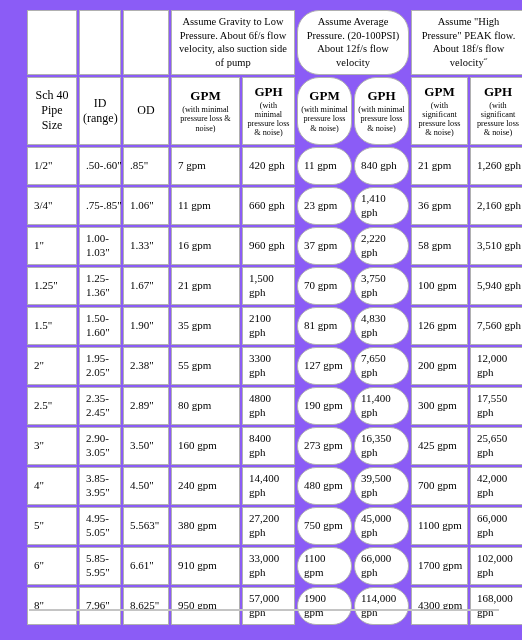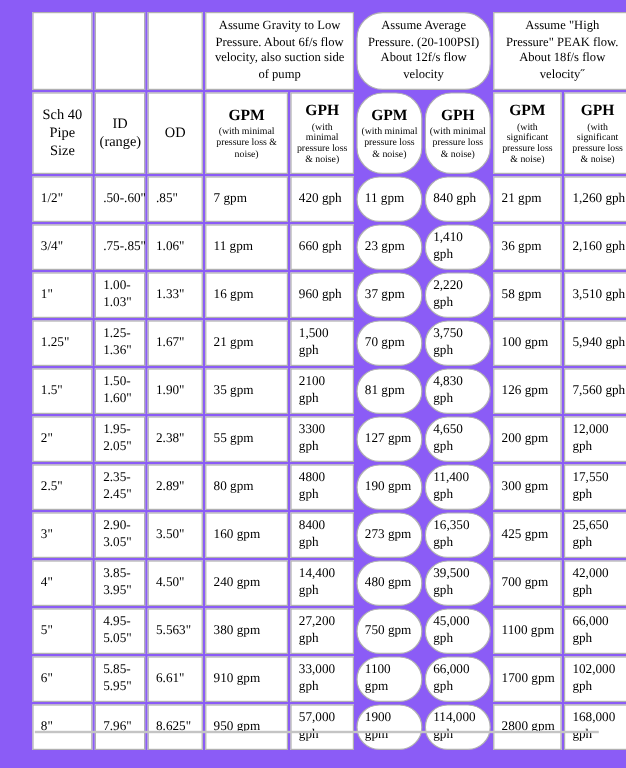--- a/index.html
+++ b/index.html
@@ -223,21 +223,21 @@
             <td class="red">126 gpm</td>
             <td class="red">7,560 gph</td>
           </tr>
           <tr class="data-row">
             <td class="plain">2"</td>
             <td class="plain">1.95-2.05"</td>
             <td class="plain">2.38"</td>
             <td class="green">55 gpm</td>
             <td class="green">3300 gph</td>
             <td class="yellow">127 gpm</td>
-            <td class="yellow">4,650 gph</td>
+            <td class="yellow">7,650 gph</td>
             <td class="red">200 gpm</td>
             <td class="red">12,000 gph</td>
           </tr>
           <tr class="data-row">
             <td class="plain">2.5"</td>
             <td class="plain">2.35-2.45"</td>
             <td class="plain">2.89"</td>
             <td class="green">80 gpm</td>
             <td class="green">4800 gph</td>
             <td class="yellow">190 gpm</td>
@@ -290,21 +290,21 @@
             <td class="red">102,000 gph</td>
           </tr>
           <tr class="data-row">
             <td class="plain">8"</td>
             <td class="plain">7.96"</td>
             <td class="plain">8.625"</td>
             <td class="green">950 gpm</td>
             <td class="green">57,000 gph</td>
             <td class="yellow">1900 gpm</td>
             <td class="yellow">114,000 gph</td>
-            <td class="red">2800 gpm</td>
+            <td class="red">4300 gpm</td>
             <td class="red">168,000 gph</td>
           </tr>
         </tbody>
     </table>
   </div>
 
   <hr class="footer-rule">
 
 </div>
 

